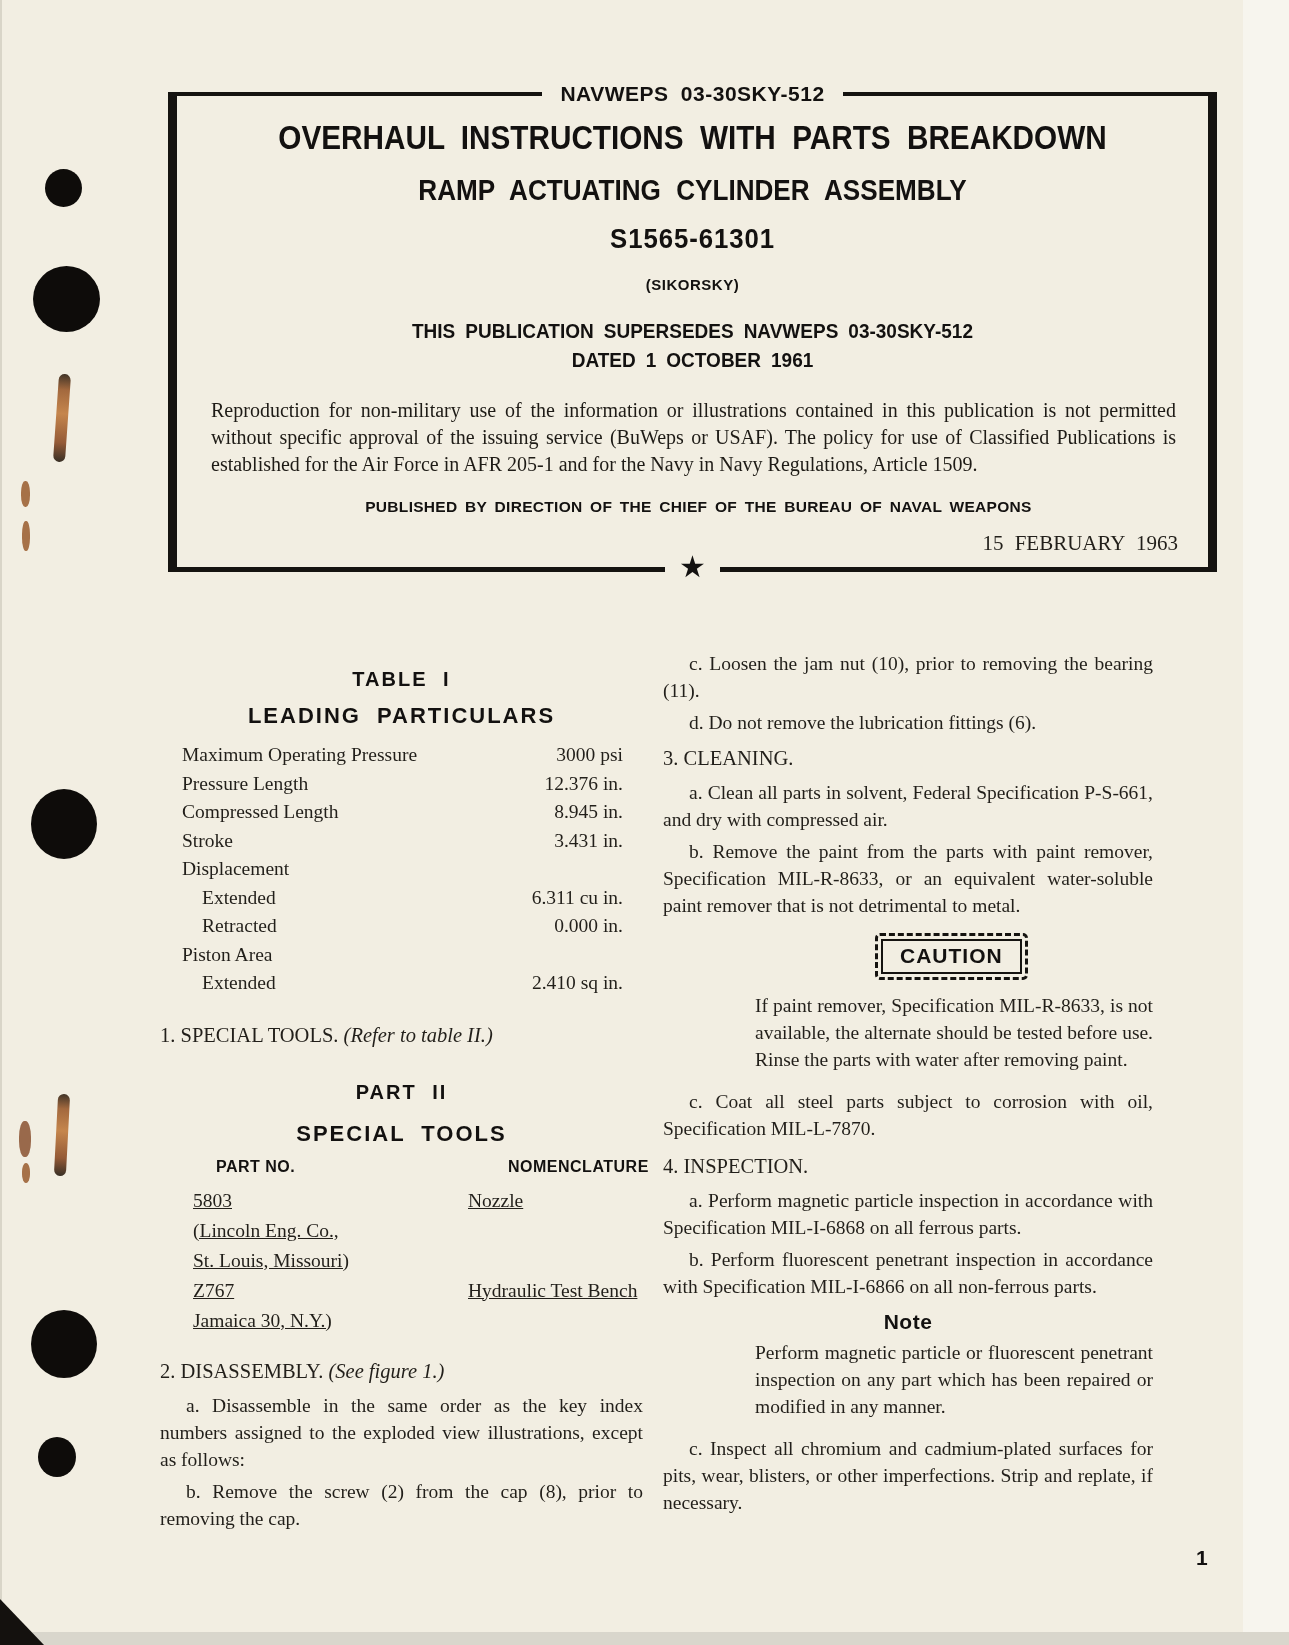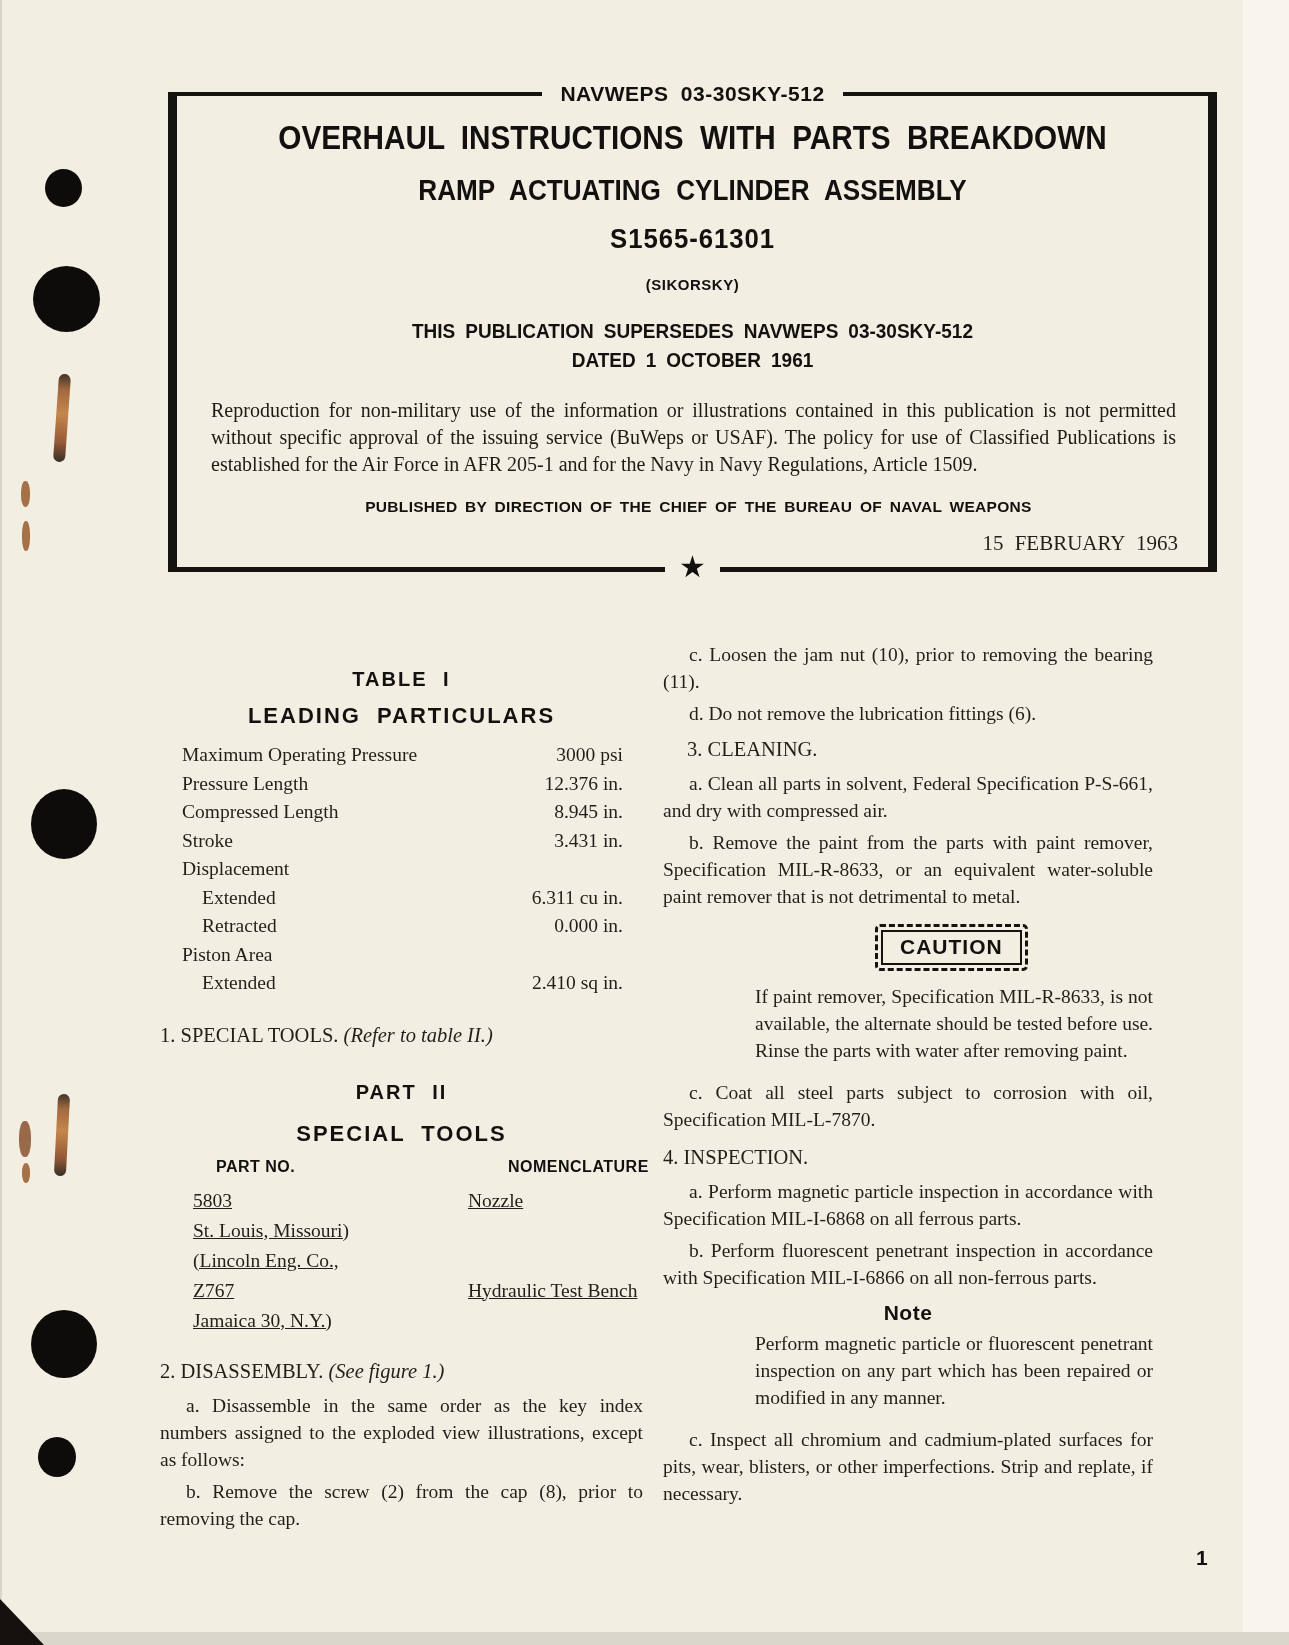--- a/index.html
+++ b/index.html
@@ -73,21 +73,21 @@
   .t2-head { margin-top:6px; font-size:16px; letter-spacing:.5px; }
   .t2-head .c1 { padding-left:56px; }
   .t2-head .c2 { padding-left:40px; }
   .t2-rows { margin-top:6px; }
   .t2-rows .t2-grid { line-height:30px;text-decoration:underline; }
   .t2-rows .c1 { padding-left:33px; }
   .sec2 { margin-top:22px; }
   .para { text-align:justify; text-indent:26px; margin-top:5px; }
   .para.first { margin-top:7px; }
   .ital { font-style:italic; }
-  .sec3 { margin-top:9px;margin-left:24px; }
+  .sec3 { margin-top:9px; }
   .sec4 { margin-top:11px; }
   .caution-outer { margin:14px 0 0 212px; width:fit-content; border:3px dashed #151310; border-radius:5px; padding:3px; }
   .caution-inner { border:2px solid #151310; padding:1px 17px 3px;
     font-family:"Liberation Sans", sans-serif; font-weight:bold; font-size:21px; letter-spacing:1px; color:#131110; }
   .inset { margin-left:92px; text-align:justify; margin-top:12px; }
   .note-label { margin-top:8px; text-align:center; font-size:21px; letter-spacing:.5px; }
   .note-text { margin-top:4px; }
   .gap16 { margin-top:15px; }
   .page-num { position:absolute; left:1196px; top:1546px;
     font-family:"Liberation Sans", sans-serif; font-weight:bold; font-size:21px; color:#131110; }
@@ -193,25 +193,25 @@
     <div class="gothic t2-grid t2-head">
       <div class="c1">PART NO.</div>
       <div class="c2">NOMENCLATURE</div>
     </div>
     <div class="t2-rows">
       <div class="t2-grid">
           <div class="c1">5803</div>
           <div class="c2">Nozzle</div>
         </div>
       <div class="t2-grid">
+          <div class="c1">(Lincoln Eng. Co.,</div>
+          <div class="c2"></div>
+        </div>
+      <div class="t2-grid">
           <div class="c1">St. Louis, Missouri)</div>
-          <div class="c2"></div>
-        </div>
-      <div class="t2-grid">
-          <div class="c1">(Lincoln Eng. Co.,</div>
           <div class="c2"></div>
         </div>
       <div class="t2-grid">
           <div class="c1">Z767</div>
           <div class="c2">Hydraulic Test Bench</div>
         </div>
       <div class="t2-grid">
           <div class="c2"></div>
         </div>
       <div class="t2-grid">
@@ -222,21 +222,21 @@
 
     <div class="sec-head sec2">
       <span>2. DISASSEMBLY.</span>
       <span class="ital">(See figure 1.)</span>
     </div>
     <div class="para first">a. Disassemble in the same order as the key index numbers assigned to the exploded view illustrations, except as follows:</div>
     <div class="para">b. Remove the screw (2) from the cap (8), prior to removing the cap.</div>
   </div>
 
   <div class="col col-right">
-    <div class="para" style="margin-top:1px">c. Loosen the jam nut (10), prior to removing the bearing (11).</div>
+    <div class="para" style="margin-top:10px">c. Loosen the jam nut (10), prior to removing the bearing (11).</div>
     <div class="para">d. Do not remove the lubrication fittings (6).</div>
 
     <div class="sec-head sec3">3. CLEANING.</div>
     <div class="para first">a. Clean all parts in solvent, Federal Specification P-S-661, and dry with compressed air.</div>
     <div class="para">b. Remove the paint from the parts with paint remover, Specification MIL-R-8633, or an equivalent water-soluble paint remover that is not detrimental to metal.</div>
 
     <div class="caution-outer">
       <div class="caution-inner">CAUTION</div>
     </div>
     <div class="inset">If paint remover, Specification MIL-R-8633, is not available, the alternate should be tested before use. Rinse the parts with water after removing paint.</div>

